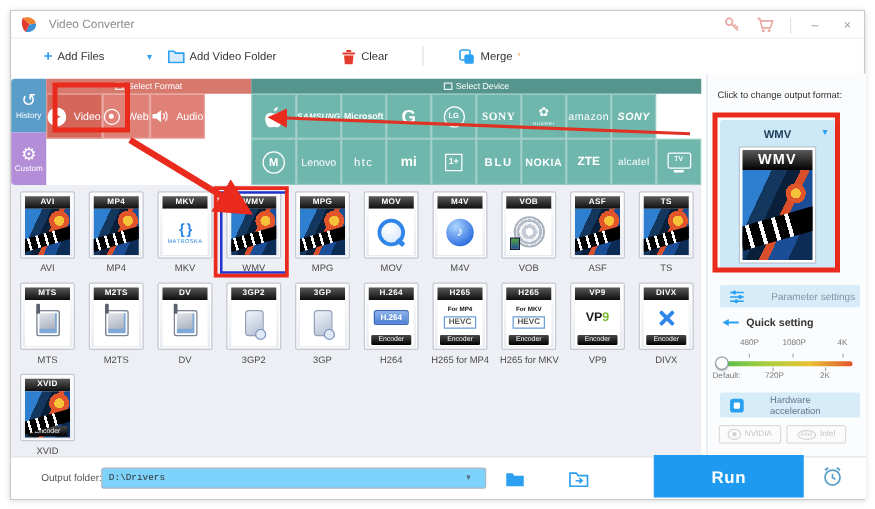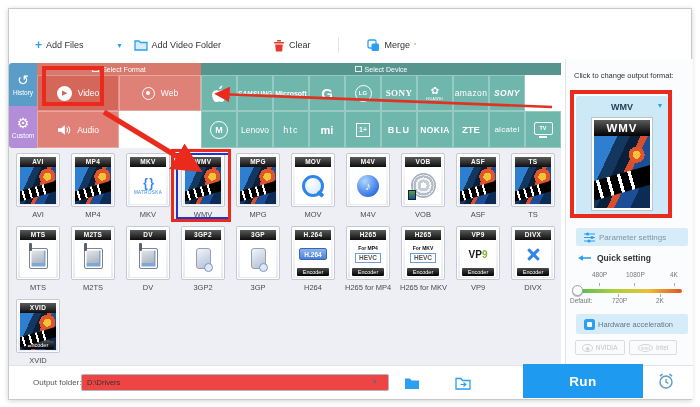--- a/index.html
+++ b/index.html
@@ -26,21 +26,21 @@
   
   .side-tab{position:absolute;left:0;width:28px;display:flex;flex-direction:column;align-items:center;justify-content:center;color:#fff}
   .st-hist{top:54px;height:43px;background:#5b9dc9;border-radius:3px 0 0 0}
   .st-cust{top:97px;height:42px;background:#b48dd9;border-radius:0 0 0 3px}
   .st-ico{font-size:14px;line-height:15px}
   .st-lab{font-size:6.5px;margin-top:1px}
   
   .fmt{position:absolute;left:28px;top:54px;width:164px;height:85px}
   .fmt-hdr{height:12px;background:#d8796d;color:#fff;font-size:7px;display:flex;align-items:center;justify-content:center;gap:3px}
   .hdr-ico{width:7px;height:6px;border:1px solid rgba(255,255,255,.85)}
-  .fmt-grid{display:grid;grid-template-columns:1fr 1fr;grid-template-rows:36px 37px}
+  .fmt-grid{display:grid;grid-template-columns:1fr 1fr 1fr 1fr;grid-template-rows:36px 37px}
   .fmt-cell{background:#e08178;border:1px solid rgba(255,255,255,.30);display:flex;align-items:center;justify-content:center;gap:6px;color:#fff;font-size:8.5px}
   .fmt-cell.sel{background:#d5665a}
   .play-circle{width:15px;height:15px;border-radius:50%;background:#fff;color:#d5665a;font-size:7px;display:flex;align-items:center;justify-content:center;padding-left:1px}
   .fourk-box{border:1.2px solid #fff;border-radius:2px;font-size:7px;font-weight:bold;padding:1px 2px;line-height:8px}
   .globe{width:13px;height:13px;border:1.6px solid #fff;border-radius:50%;position:relative}
   .globe::after{content:"";position:absolute;left:3.2px;top:3.2px;width:4px;height:4px;border-radius:50%;background:#fff}
   
   .dev{position:absolute;left:192px;top:54px;width:360px;height:85px}
   .dev-hdr{height:12px;background:#55958d;color:#fff;font-size:7px;display:flex;align-items:center;justify-content:center;gap:3px}
   .dev-row{display:grid;grid-template-columns:repeat(10,1fr);height:36px}
@@ -113,58 +113,80 @@
   .divx-x::before{transform:rotate(45deg)}.divx-x::after{transform:rotate(-45deg)}
   
   .rpanel{position:absolute;left:556px;top:50px;width:128px;height:308px;background:#fbfcfe;border-left:1px solid #dfe5ec}
   .rp-hint{position:absolute;left:8px;top:12px;width:120px;font-size:7.5px;color:#333;white-space:nowrap}
   .sel-panel{position:absolute;left:10px;top:37px;width:92px;height:120px;background:#cde9f8;border-radius:2px}
   .sel-name{position:absolute;left:0;right:0;top:6px;text-align:center;font-size:9px;font-weight:bold;color:#1d3c57}
   .sel-caret{position:absolute;right:6px;top:5px;color:#2b9ff0;font-size:8px}
   .out-icon{position:absolute;left:16px;top:22px;width:60px;height:92px;border:2px solid #fff;outline:1px solid #bcc6cf;background:#fff}
   .out-banner{height:16px;background:linear-gradient(#5a5a5a,#000);color:#fff;font-weight:bold;font-size:11.5px;line-height:16px;text-align:center;letter-spacing:1px}
   .out-body{position:relative;height:72px;overflow:hidden}
-  .rp-btn{position:absolute;left:10px;width:112px;background:#d7ecf9;border-radius:2px;display:flex;align-items:center;gap:3px;padding-left:8px}
+  .rp-btn{position:absolute;left:10px;width:112px;background:#d7ecf9;border-radius:2px;display:flex;align-items:center;gap:21px;padding-left:8px}
   .btn-param{top:169px;height:18px;font-size:8px;color:#7f93a4}
   .btn-hw{top:255px;height:20px;font-size:7.5px;color:#63788a}
   .hw-chip{width:11px;height:11px;background:#2b9ff0;border-radius:2.5px;position:relative;flex:none}
   .hw-chip::after{content:"";position:absolute;left:3px;top:3px;width:5px;height:5px;background:#fff;border-radius:1px}
   .quick{position:absolute;left:12px;top:194px;display:flex;align-items:center;gap:5px;font-size:8.5px;font-weight:bold;color:#333}
   .sl-top{position:absolute;top:212px;font-size:6.5px;color:#777}
   .sl-bot{position:absolute;top:238px;font-size:6.5px;color:#777}
   .tick{position:absolute;width:1px;height:3px;background:#aaa}
   .track{position:absolute;left:12px;top:230px;width:104px;height:4px;border-radius:2px;
          background:linear-gradient(90deg,#54bd4d,#a8cf3e,#e9c233,#e2552b)}
   .knob{position:absolute;left:6px;top:226px;width:11px;height:11px;border-radius:50%;background:#fdfdfd;border:1px solid #9aa4ae;box-shadow:0 1px 1px rgba(0,0,0,.25)}
   .gpu{position:absolute;top:281px;height:15px;border:1px solid #dcdcdc;border-radius:2px;background:#fbfbfb;
        display:flex;align-items:center;justify-content:center;gap:3px;font-size:6.5px;color:#c4c4c4}
   .gpu.nv{left:9px;width:50px}
   .gpu.itl{left:63px;width:48px}
   .gpu .oval{border:1px solid #d4d4d4;border-radius:50%;padding:0 2px;font-size:5px;color:#cccccc}
   
   .footer{position:absolute;left:0;bottom:0;width:684px;height:34px;background:#fff;border-top:1px solid #e2e2e2}
   .of-label{position:absolute;left:24px;top:12px;font-size:8px;color:#555}
   .of-input{position:absolute;left:72px;top:8px;width:308px;height:17px;border:1px solid #aeb6c2;border-radius:2px;
-            font-size:7.5px;color:#333;padding:0 14px 0 5px;font-family:Liberation Sans, sans-serif;background:#ef4444}
+            font-size:7.5px;color:#333;padding:0 14px 0 5px;font-family:Liberation Mono, monospace;background:#7dd3fc}
   .of-caret{position:absolute;left:364px;top:12px;font-size:7px;color:#5a6b7d}
   .icon-btn{position:absolute;top:9px;width:18px;height:16px;display:flex;align-items:center;justify-content:center}
   .run-btn{position:absolute;left:514px;top:-2px;width:120px;height:34px;background:#1e9af0;color:#fff;
            font-size:13.5px;font-weight:bold;display:flex;align-items:center;justify-content:center;letter-spacing:.5px}
   
   .ann{position:absolute;border:4px solid #ea2a1d;pointer-events:none;z-index:40}
   .ann.thin{border-width:3px}
   .ann-blue{position:absolute;border:2px solid #2334cc;pointer-events:none;z-index:39}
   .arrows{position:absolute;left:0;top:0;width:700px;height:407px;pointer-events:none;z-index:50}
 </style>
 </head>
 <body>
 
 <div id="app">
 <div class="window">
 
+  <div class="titlebar">
+    <svg class="tb-logo" viewBox="0 0 20 20">
+      <path d="M3 3 C10 1 16 4 17 9 L10 10 Z" fill="#f0812d"></path>
+      <path d="M17 9 C18 15 12 19 6 18 L10 10 Z" fill="#3f8fd6"></path>
+      <path d="M3 3 C1 8 2 15 6 18 L10 10 Z" fill="#e23b2e"></path>
+    </svg>
+    <span class="tb-title">Video Converter</span>
+    <div class="tb-right">
+      <svg width="14" height="14" viewBox="0 0 16 16">
+        <circle cx="5" cy="5" r="3" fill="none" stroke="#e9aaa5" stroke-width="1.6"></circle>
+        <path d="M7.5 7.5 L13 13 M11 11 l2-2 M9.3 9.3 l1.6-1.6" stroke="#e9aaa5" stroke-width="1.6" fill="none"></path>
+      </svg>
+      <svg width="15" height="14" viewBox="0 0 16 15">
+        <path d="M1 2h2l2 8h7l2-6H4" fill="none" stroke="#e9aaa5" stroke-width="1.4"></path>
+        <circle cx="6" cy="12.5" r="1.3" fill="#e9aaa5"></circle>
+            <circle cx="11" cy="12.5" r="1.3" fill="#e9aaa5"></circle>
+      </svg>
+      <div class="tb-sep"></div>
+      <span class="tb-min">–</span>
+      <span class="tb-close">×</span>
+    </div>
+  </div>
 
   <div class="toolbar">
     <div class="tool-btn" style="margin-left:20px">
       <span class="plus">+</span>
       <span>Add Files</span>
     </div>
     <span class="caret" style="margin-left:28px">▾</span>
     <div class="tool-btn" style="margin-left:6px">
       <svg width="14" height="12" viewBox="0 0 14 12">
         <path d="M1 2h4l1.5 1.5H13V11H1z" fill="#d9ecfc" stroke="#2b9ff0" stroke-width="1.3"></path>

